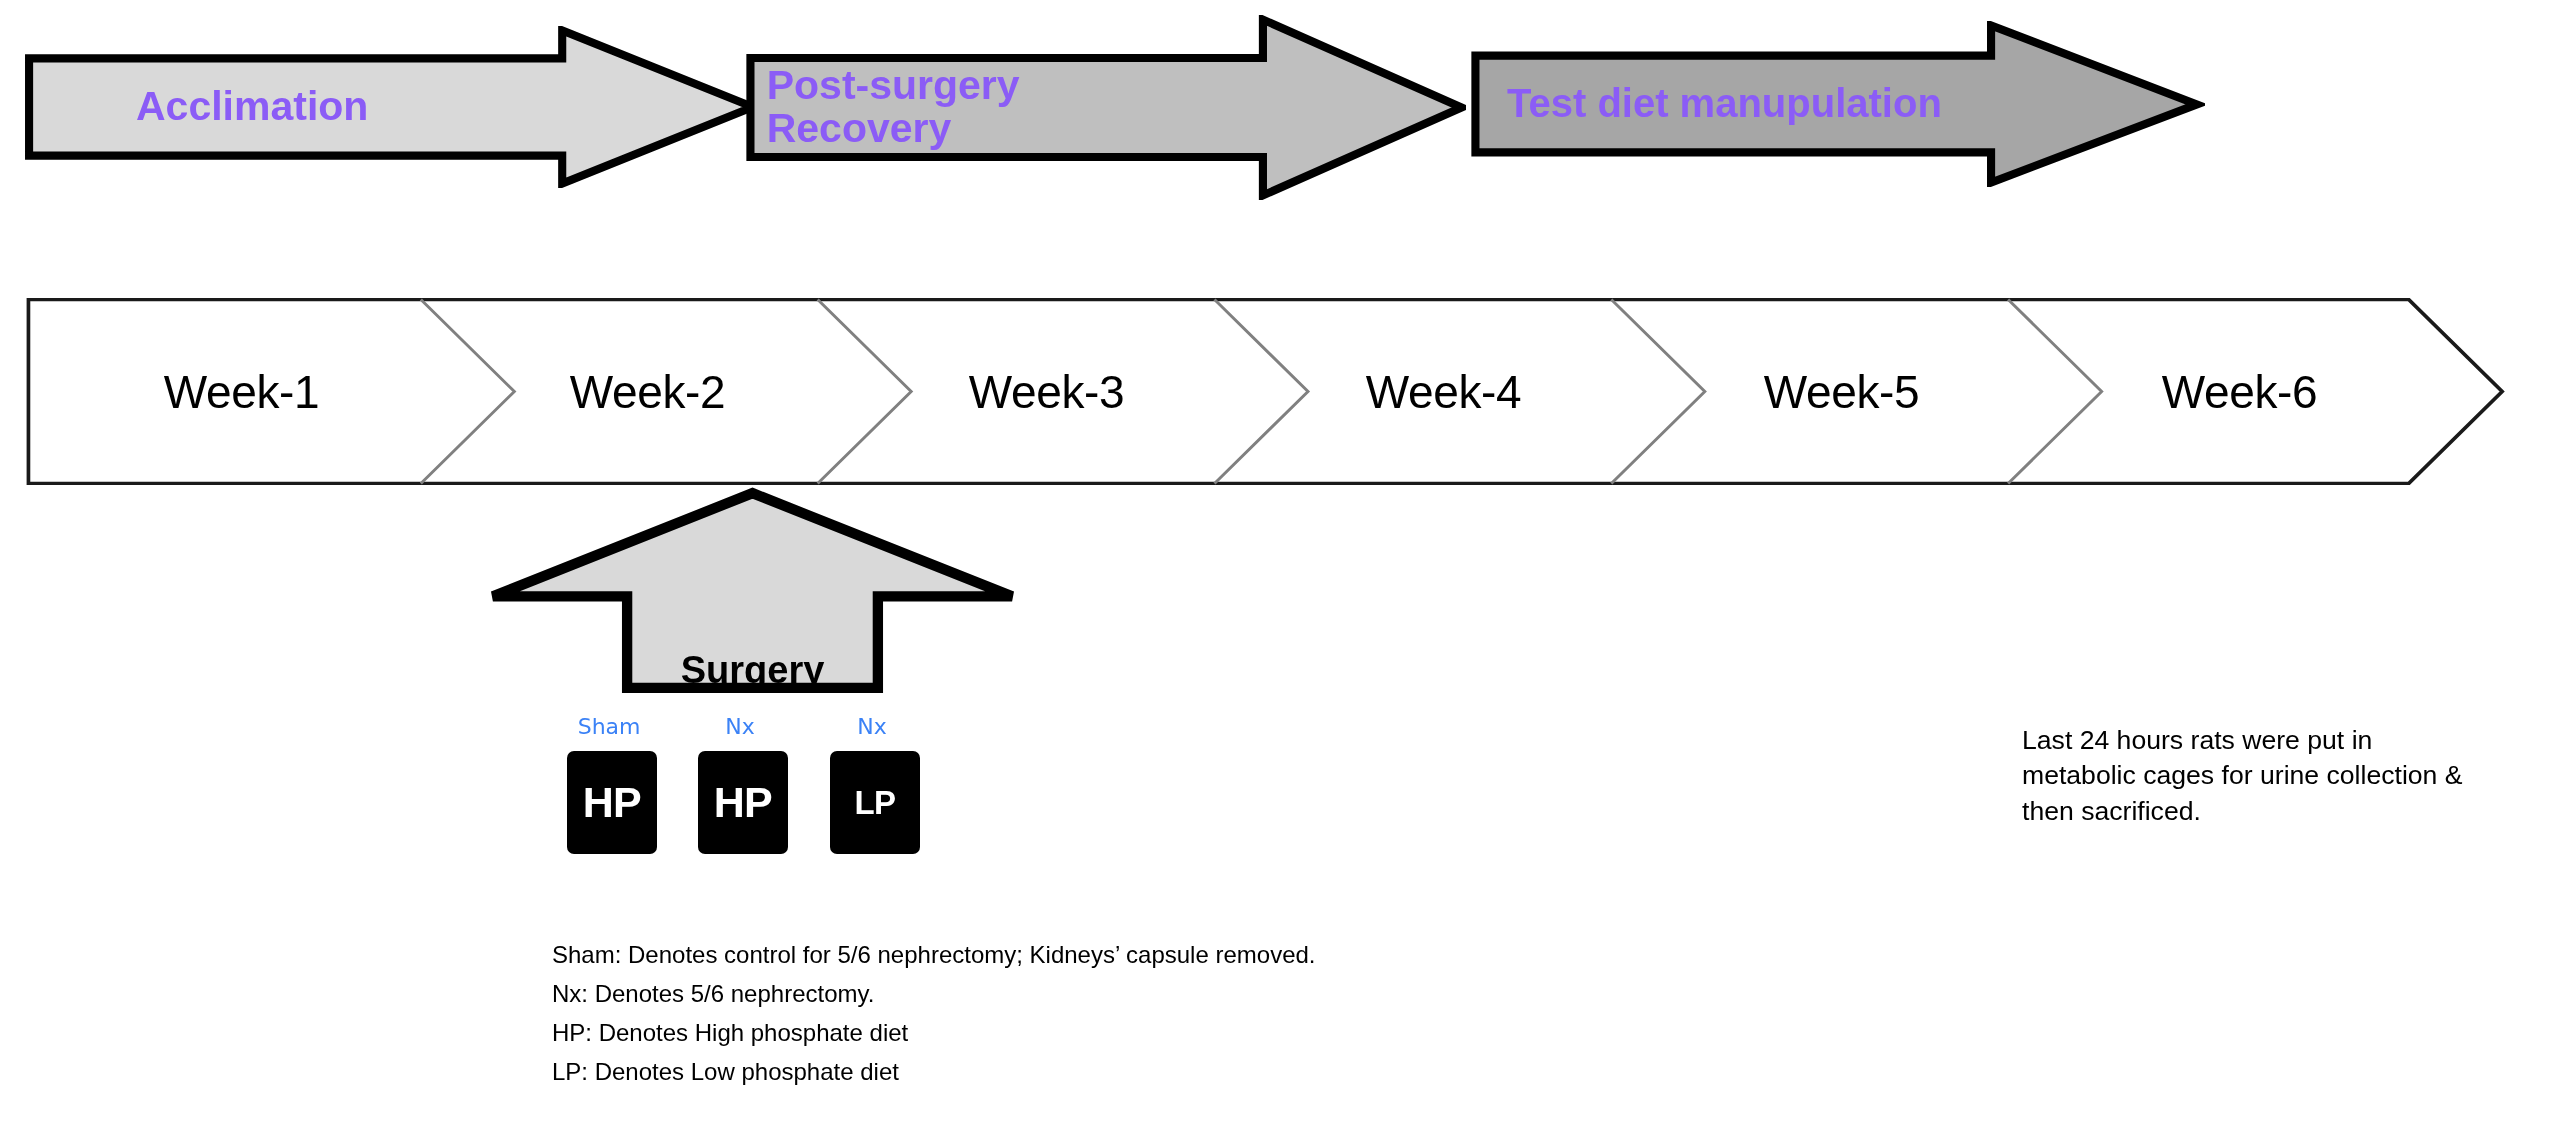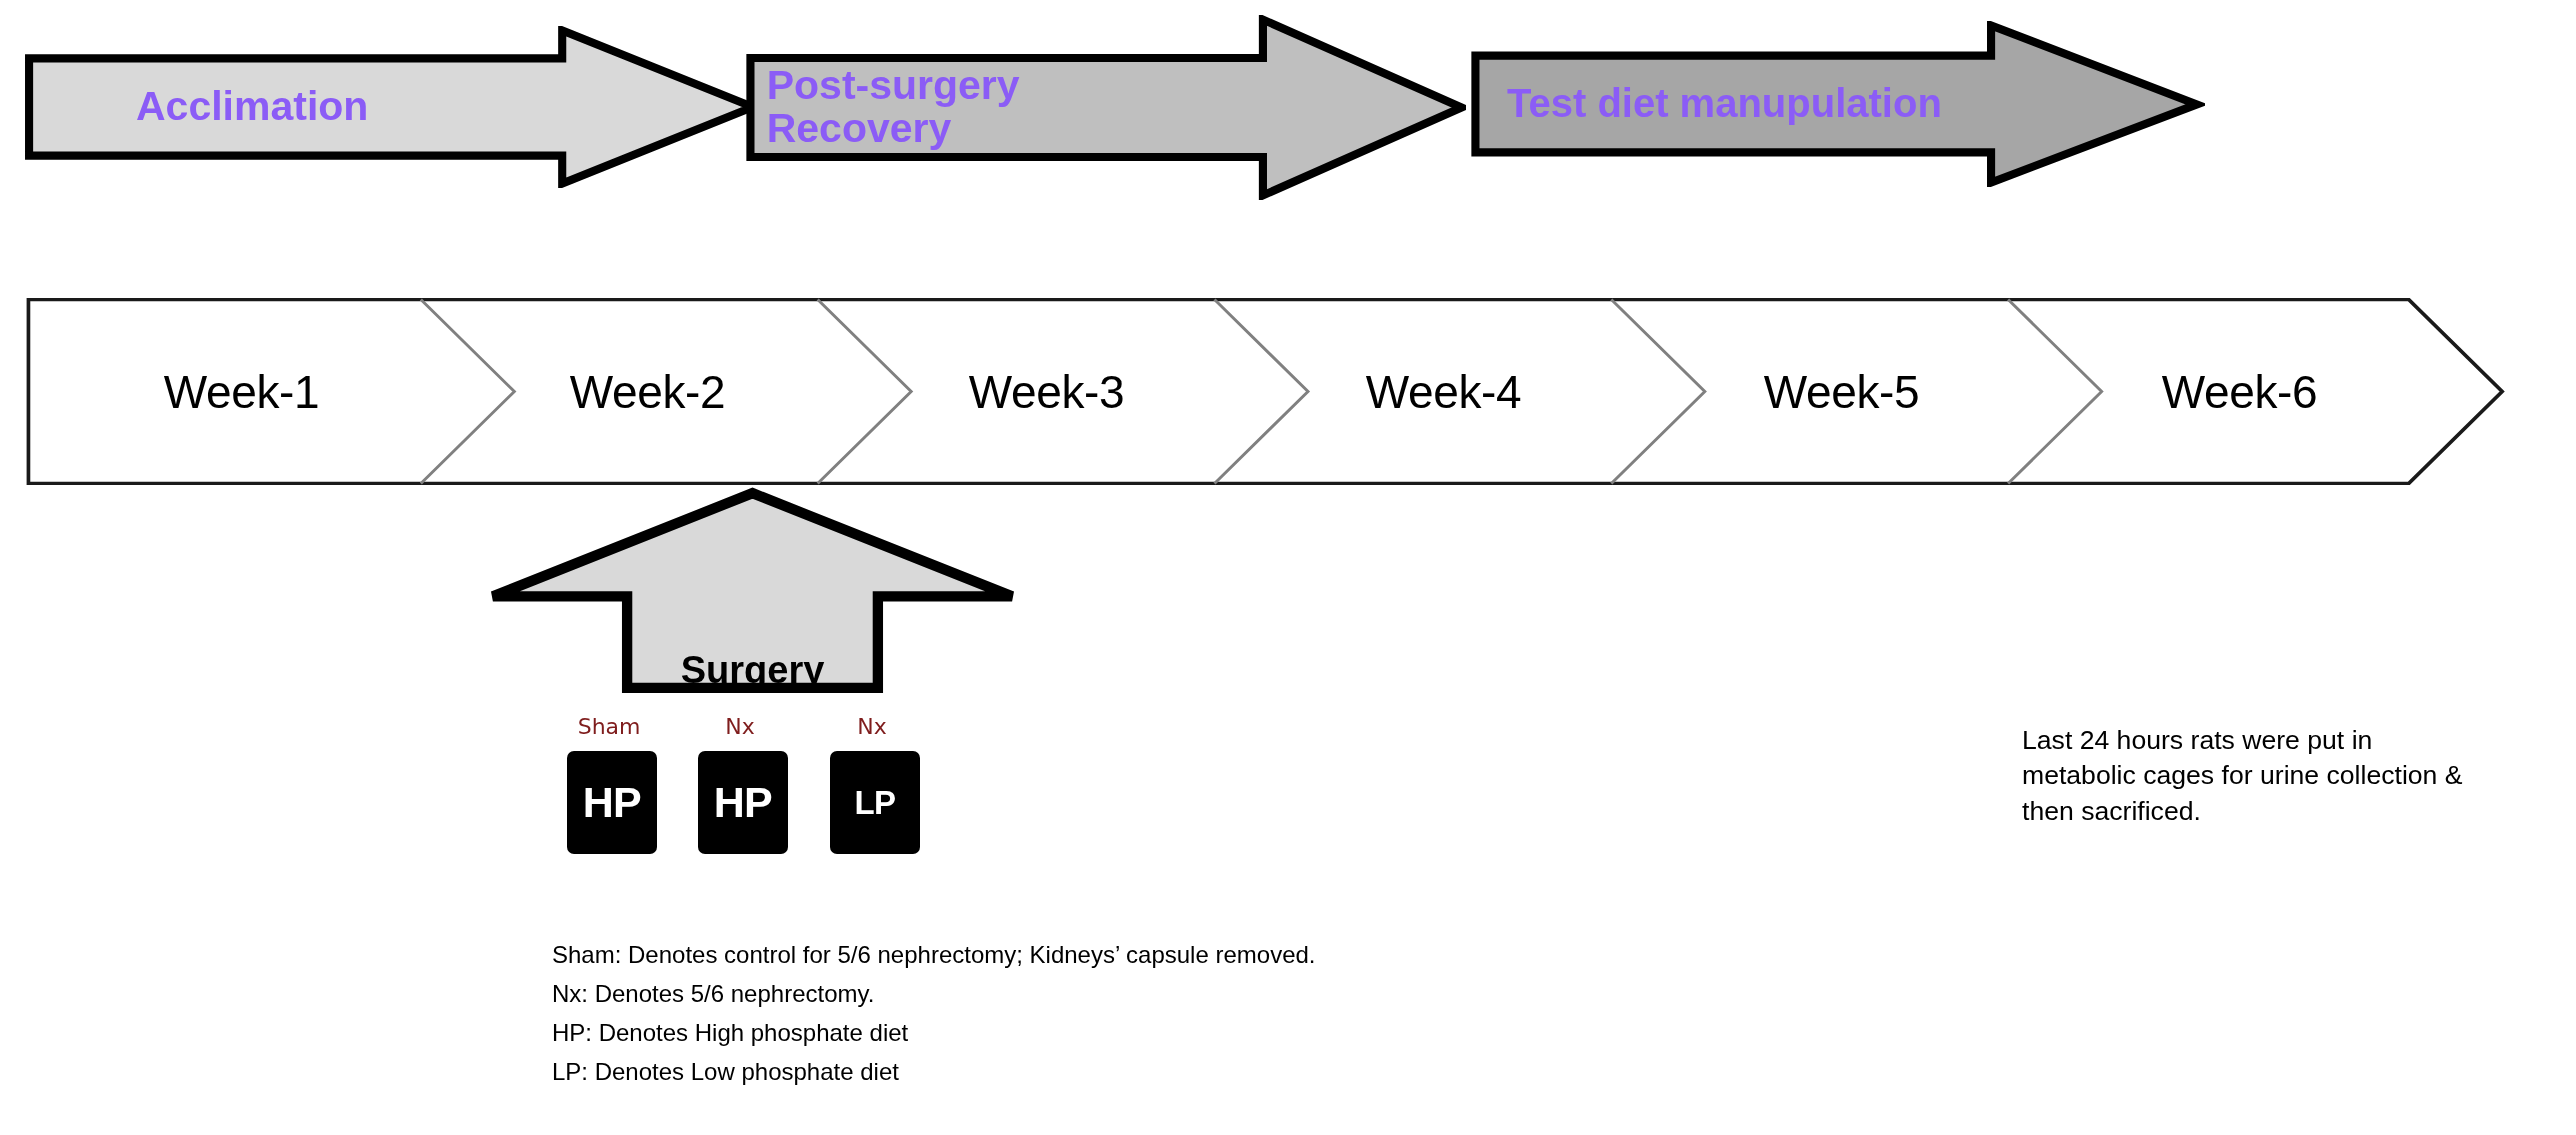--- a/index.html
+++ b/index.html
@@ -81,21 +81,21 @@
     color: #ffffff;
     font-weight: bold;
     display: flex;
     align-items: center;
     justify-content: center;
     letter-spacing: -0.7px;
   }
   .diet-tag {
     position: absolute;
     font-size: 22px;
-    color: #7f1d1d;
+    color: #3b82f6;
     text-align: center;
     font-family: "DejaVu Sans", sans-serif;
     white-space: nowrap;
   }
 
   
   #termination-note {
     position: absolute;
     left: 2022px;
     top: 723px;

